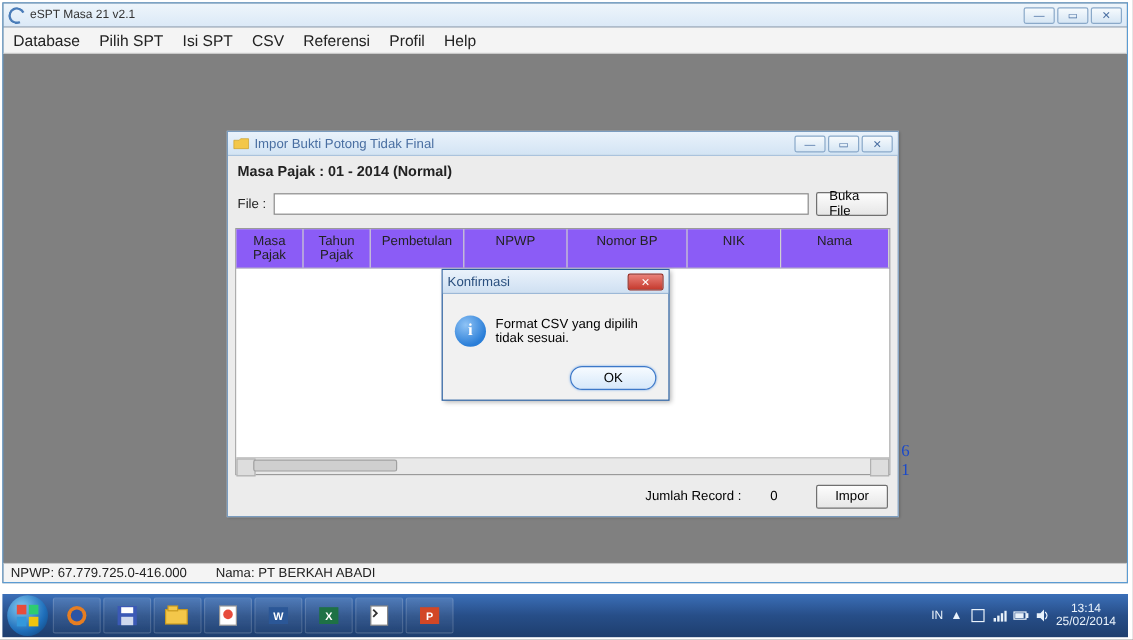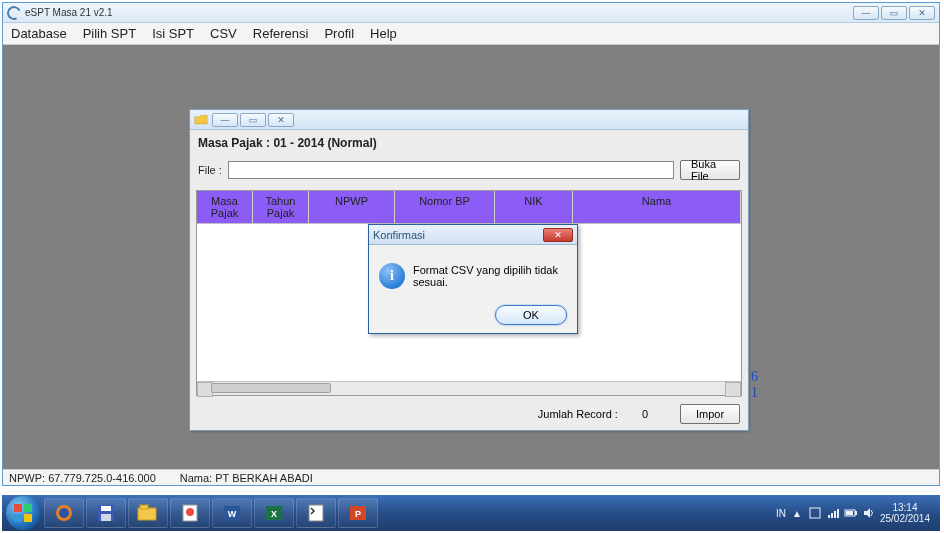--- a/index.html
+++ b/index.html
@@ -150,21 +150,21 @@
     justify-content: flex-end;
     gap: 24px;
     padding: 4px 2px 0 2px;
     font-size: 11px;
   }
   .record-count { margin-right: 8px; }
   
   .dialog {
     position: absolute;
     left: 368px; top: 224px;
-    width: 210px; height: 110px;
+    width: 190px; height: 110px;
     background: #f1f1f1;
     border: 1px solid #2a5fa0;
     box-shadow: 2px 2px 4px rgba(0,0,0,0.3);
     display: flex; flex-direction: column;
   }
   .dialog-titlebar {
     height: 20px;
     background: linear-gradient(#eaf2fb,#cfe0f2);
     border-bottom: 1px solid #9cb8d7;
     display: flex; align-items: center;
@@ -296,37 +296,39 @@
     <span class="menu-item">Profil</span>
     <span class="menu-item">Help</span>
   </div>
   <div class="mdi-area">
 
     <div class="child-window">
       <div class="child-titlebar">
         <svg class="folder-icon-svg" viewBox="0 0 16 12">
             <path fill="#f3c74a" stroke="#c99a20" stroke-width="0.6" d="M1 3h5l1.5-1.5H15V11H1z"></path>
           </svg>
+        <div class="child-title">Impor Bukti Potong Tidak Final</div>
         <div class="win-btn-group">
           <div class="win-btn">—</div>
           <div class="win-btn">▭</div>
           <div class="win-btn">✕</div>
         </div>
       </div>
       <div class="child-body">
         <div class="masa-row">Masa Pajak :  01 - 2014 (Normal)</div>
         <div class="file-row">
           <span class="file-label">File  :</span>
           <div class="file-input"></div>
           <div class="btn" style="width:60px">Buka File</div>
         </div>
         <div class="grid-wrap">
           <div class="grid-header">
             <div style="width:56px">Masa Pajak</div>
             <div style="width:56px">Tahun Pajak</div>
+            <div style="width:78px">Pembetulan</div>
             <div style="width:86px">NPWP</div>
             <div style="width:100px">Nomor BP</div>
             <div style="width:78px">NIK</div>
             <div style="flex:1">Nama</div>
           </div>
           <div class="grid-body"></div>
           <div class="grid-scroll">
               <div class="thumb"></div>
             </div>
         </div>

